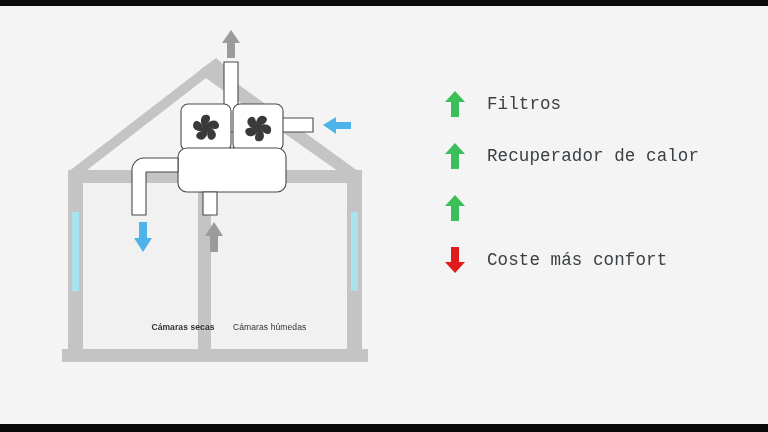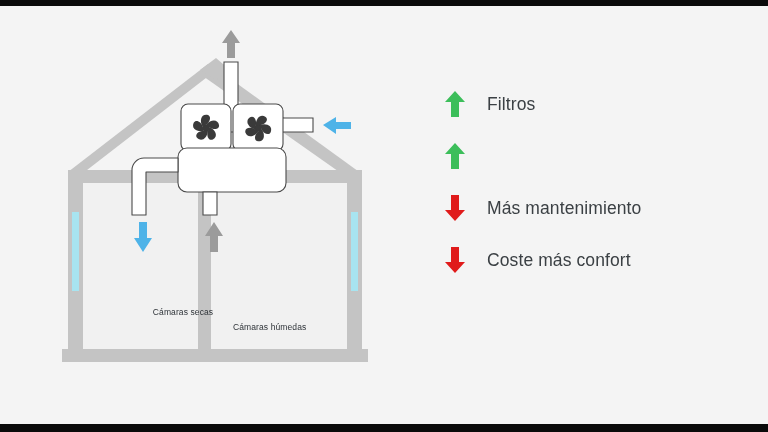--- a/index.html
+++ b/index.html
@@ -46,21 +46,21 @@
   .diagram svg { display: block; }
 
   .room-label {
     position: absolute;
     font-family: "Liberation Sans", sans-serif;
     font-size: 8.5px;
     color: #2e3338;
     letter-spacing: 0.1px;
     white-space: nowrap;
   }
-  #label-dry  { left: 60px; top: 285px; width: 150px; text-align: center; }
+  #label-dry  { left: 60px; top: 300px; width: 150px; text-align: center; font-weight: bold; }
   #label-wet  { left: 185px; top: 300px; width: 155px; }
 
   
   .legend {
     position: absolute;
     left: 440px;
     top: 78px;
     width: 300px;
   }
   .legend-row {
@@ -72,21 +72,21 @@
   .legend-arrow {
     width: 30px;
     flex: 0 0 30px;
     display: flex;
     justify-content: center;
     align-items: center;
   }
   .legend-arrow svg { display: block; }
   .legend-label {
     margin-left: 17px;
-    font-family: Liberation Sans, sans-serif;
+    font-family: Liberation Mono, monospace;
     font-size: 17.5px;
     color: #3b4044;
     letter-spacing: 0.1px;
     white-space: nowrap;
   }
 </style>
 </head>
 <body>
 
 <div class="frame">
@@ -198,44 +198,44 @@
 
     <div class="legend-row">
       <span class="legend-arrow">
         <svg width="20" height="26" viewBox="0 0 20 26">
             <path d="M10 0 L20 11 L14 11 L14 26 L6 26 L6 11 L0 11 Z" fill="#3cbe5a"></path>
           </svg>
       </span>
       <span class="legend-label">Filtros</span>
     </div>
 
-
     <div class="legend-row">
       <span class="legend-arrow">
         <svg width="20" height="26" viewBox="0 0 20 26">
             <path d="M10 0 L20 11 L14 11 L14 26 L6 26 L6 11 L0 11 Z" fill="#3cbe5a"></path>
           </svg>
       </span>
-    </div>
+      <span class="legend-label">Recuperador de calor</span>
+    </div>
+
+    <div class="legend-row">
+      <span class="legend-arrow">
+        <svg width="20" height="26" viewBox="0 0 20 26">
+            <path d="M10 0 L20 11 L14 11 L14 26 L6 26 L6 11 L0 11 Z" fill="#3cbe5a"></path>
+          </svg>
+      </span>
+    </div>
+
 
     <div class="legend-row">
       <span class="legend-arrow">
         <svg width="20" height="26" viewBox="0 0 20 26">
             <path d="M10 26 L0 15 L6 15 L6 0 L14 0 L14 15 L20 15 Z" fill="#e01b1b"></path>
           </svg>
       </span>
-      <span class="legend-label">Más mantenimiento</span>
-    </div>
-
-    <div class="legend-row">
-      <span class="legend-arrow">
-        <svg width="20" height="26" viewBox="0 0 20 26">
-            <path d="M10 26 L0 15 L6 15 L6 0 L14 0 L14 15 L20 15 Z" fill="#e01b1b"></path>
-          </svg>
-      </span>
       <span class="legend-label">Coste más confort</span>
     </div>
 
   </div>
 
   <div class="letterbox-bottom"></div>
 
 </div>
 
 </body></html>

